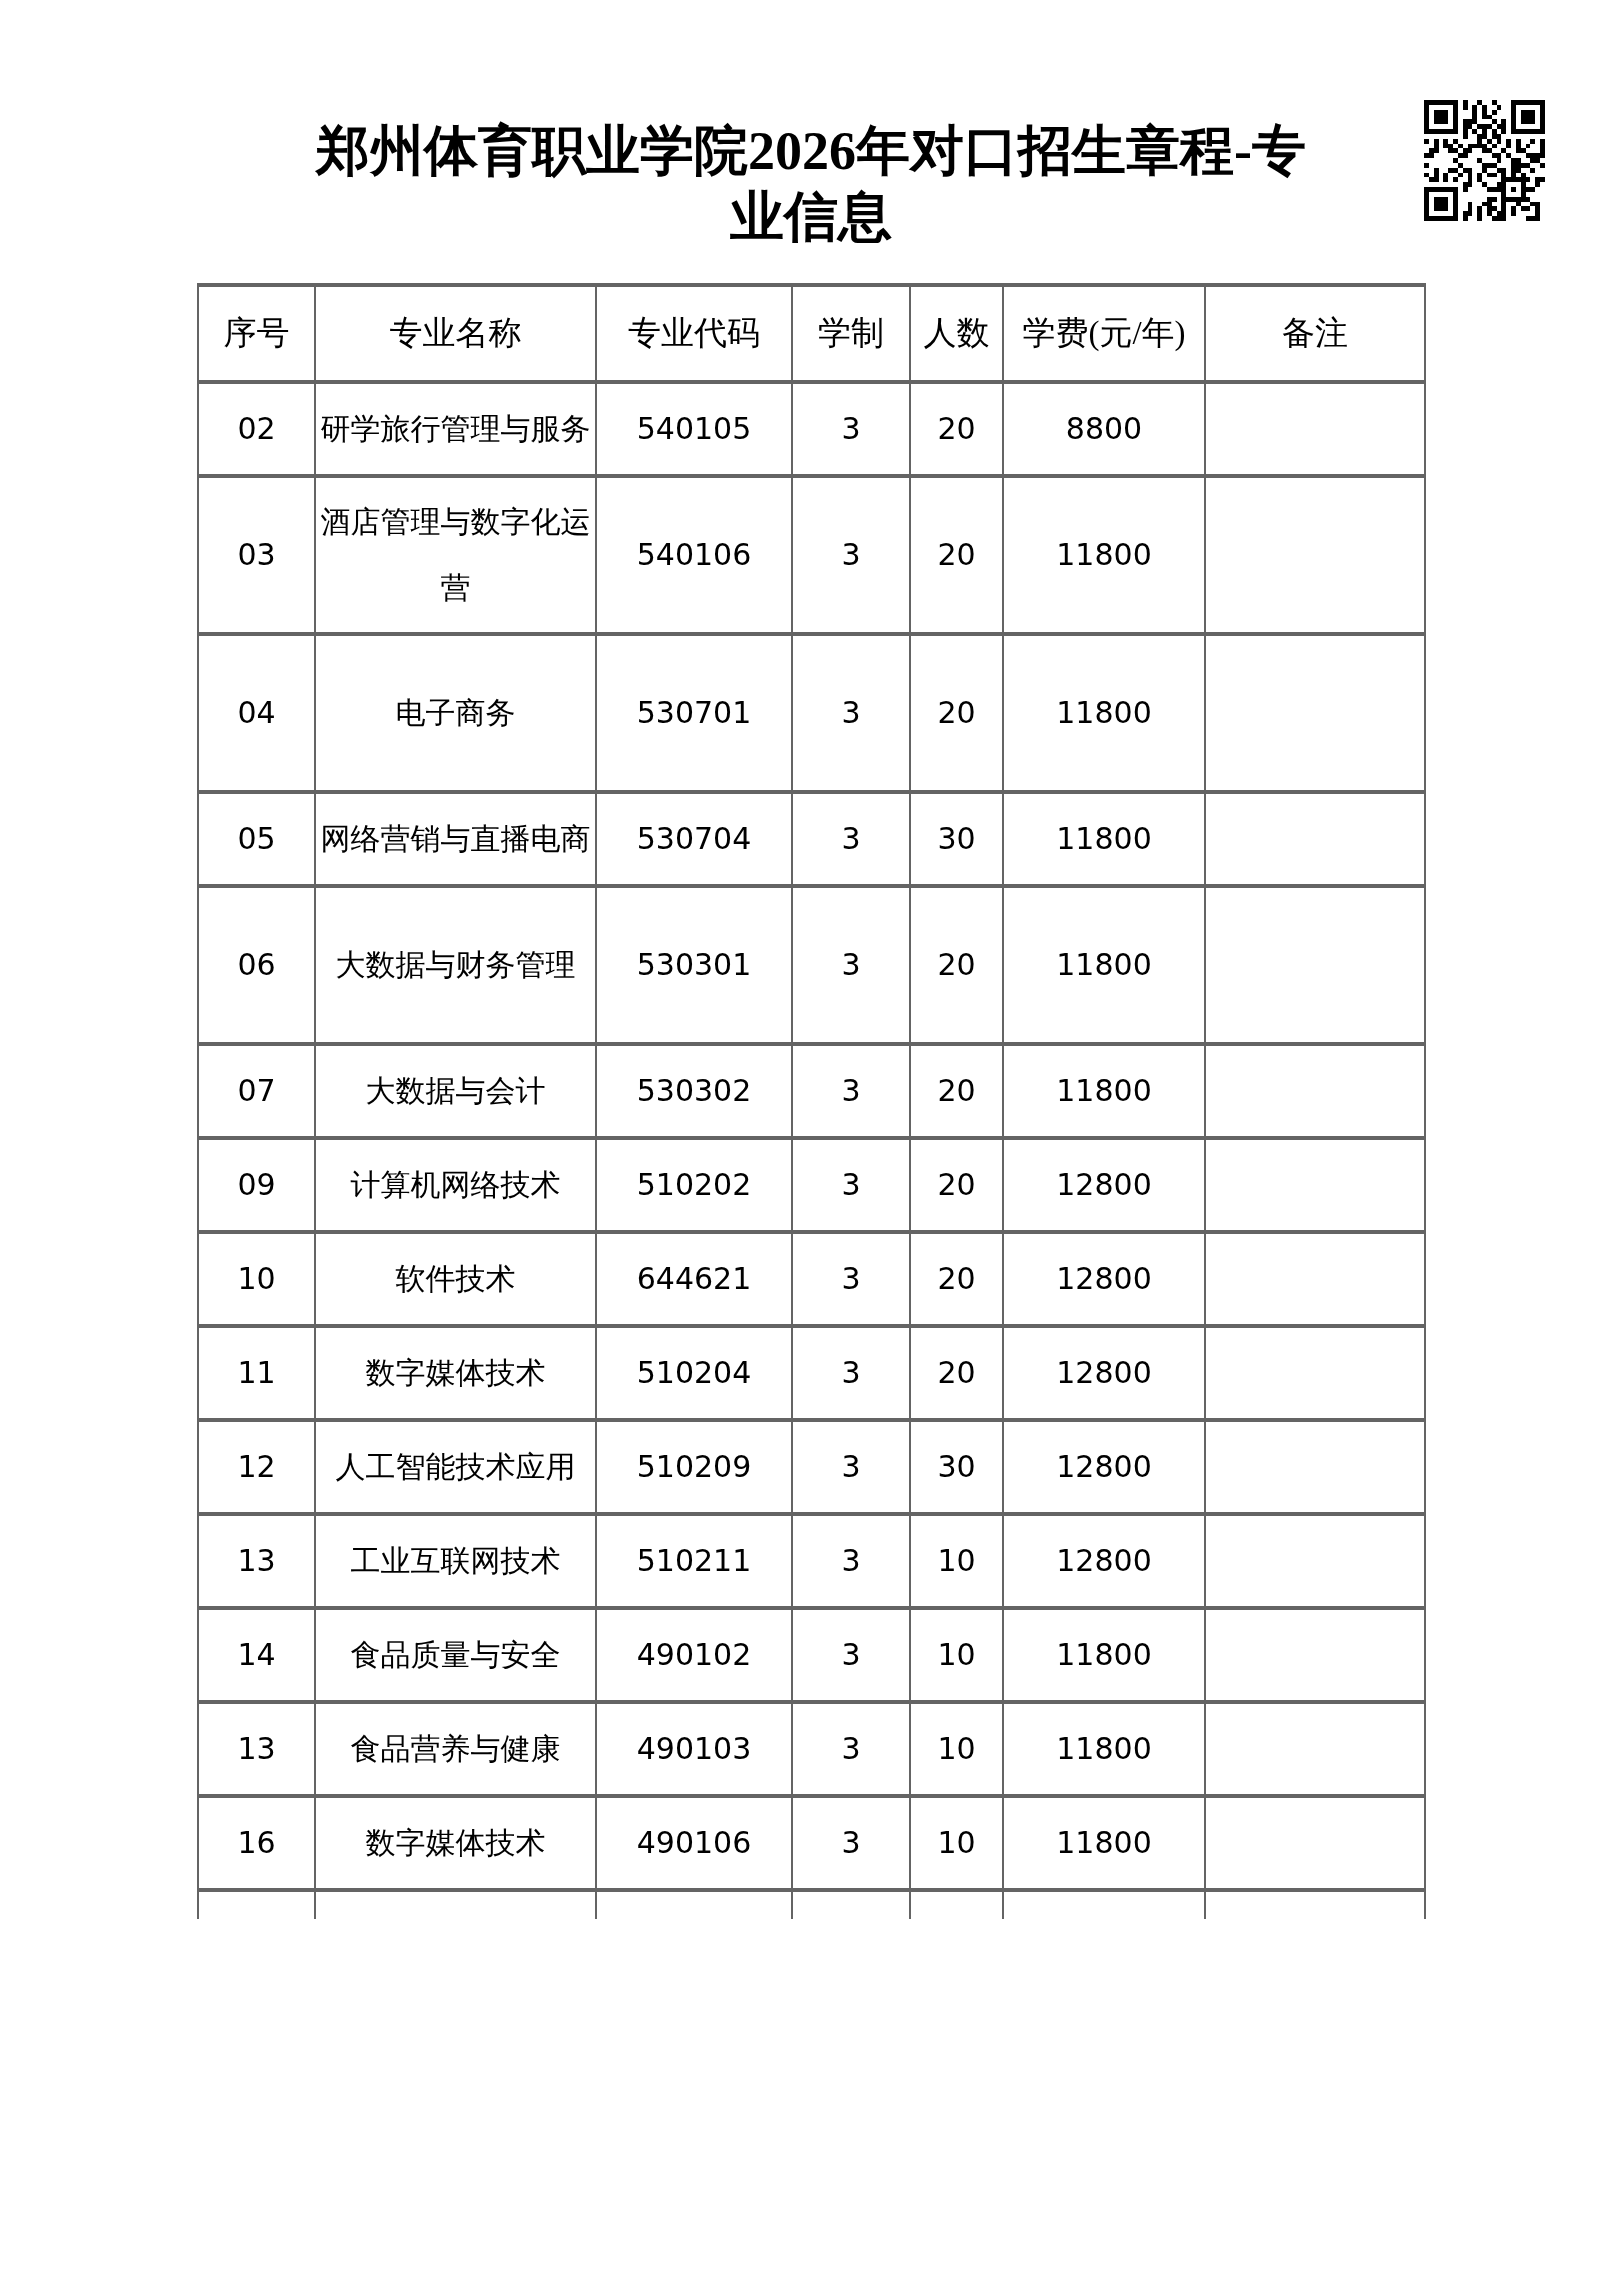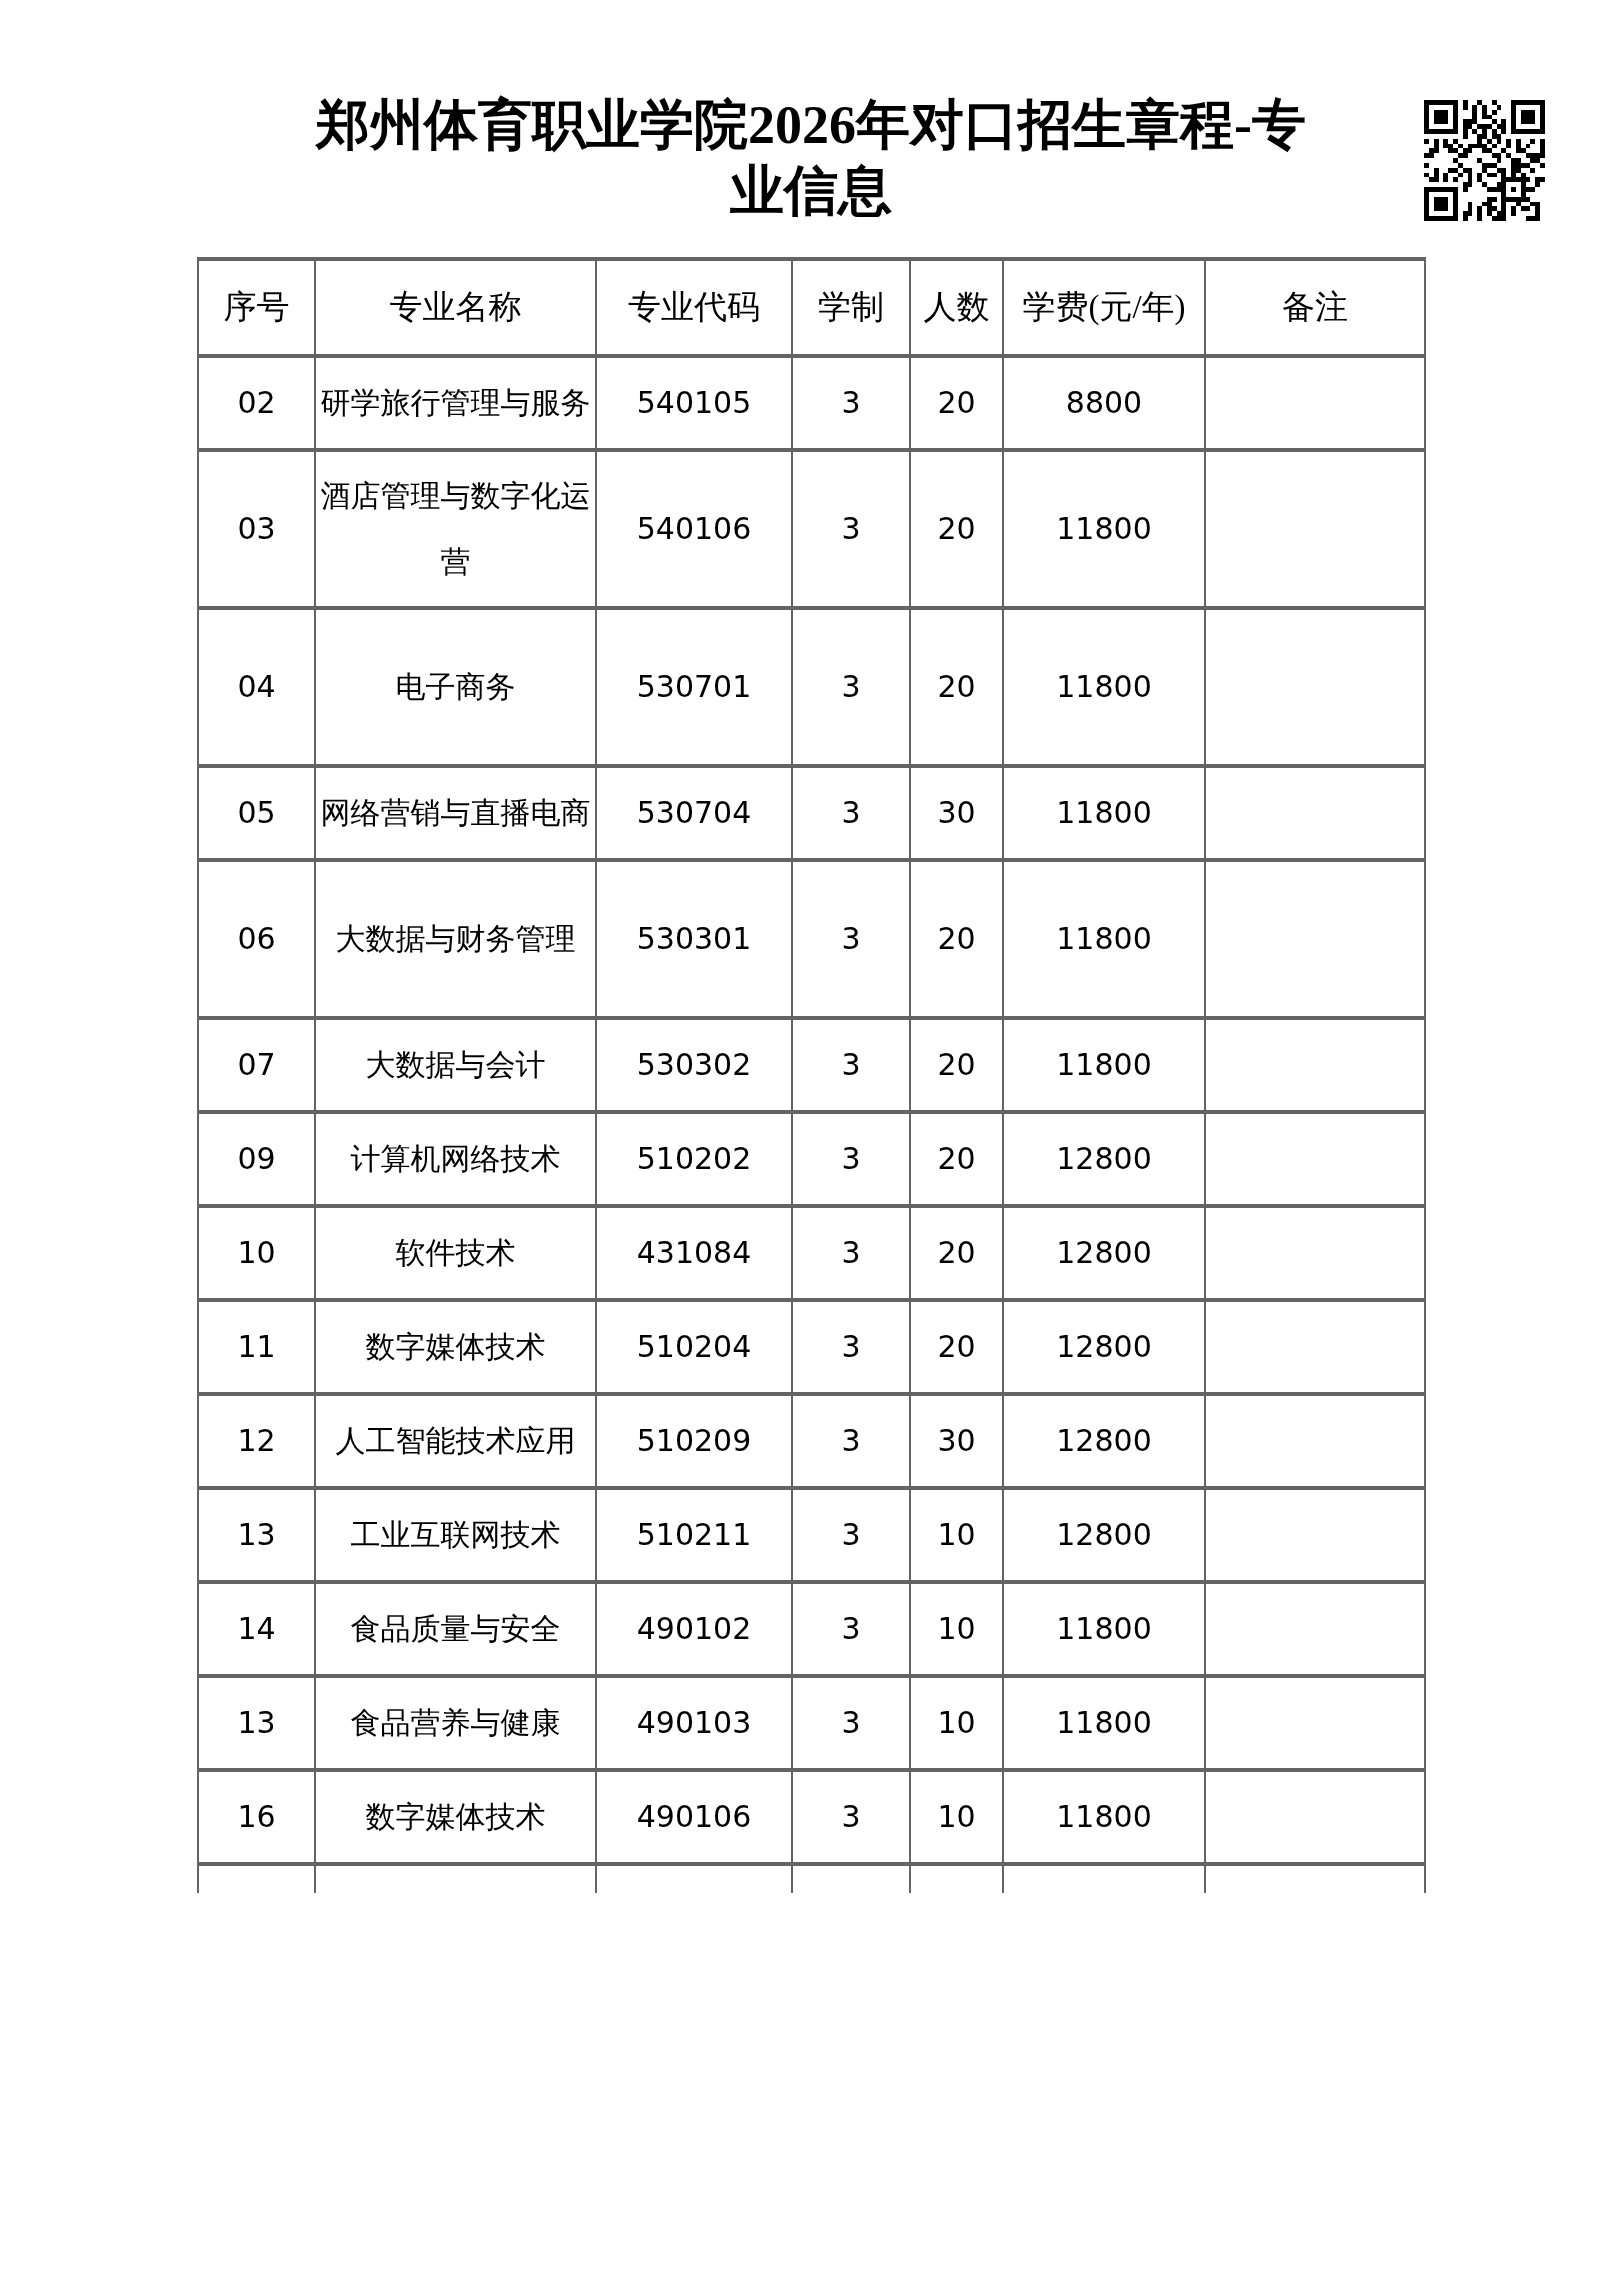--- a/index.html
+++ b/index.html
@@ -20,21 +20,21 @@
   .qr{
     position:absolute;
     left:1424px;top:100px;
     width:121px;height:121px;
   }
   .qr svg{display:block;width:121px;height:121px;}
   .qr rect{fill:#000;}
   
   .title{
     margin:0;
-    padding-top:92px;
+    padding-top:118px;
     text-align:center;
     font-family:"Liberation Serif","DejaVu Serif",serif;
     font-weight:700;
     font-size:54px;
     line-height:66px;
     color:var(--text);
   }
   .title .line{display:block;}
   
   table.majors{
@@ -468,21 +468,21 @@
         <td class="name">计算机网络技术</td>
         <td class="num">510202</td>
         <td class="num">3</td>
         <td class="num">20</td>
         <td class="num">12800</td>
         <td class="num"></td>
       </tr>
       <tr>
         <td class="num">10</td>
         <td class="name">软件技术</td>
-        <td class="num">431084</td>
+        <td class="num">644621</td>
         <td class="num">3</td>
         <td class="num">20</td>
         <td class="num">12800</td>
         <td class="num"></td>
       </tr>
       <tr>
         <td class="num">11</td>
         <td class="name">数字媒体技术</td>
         <td class="num">510204</td>
         <td class="num">3</td>

